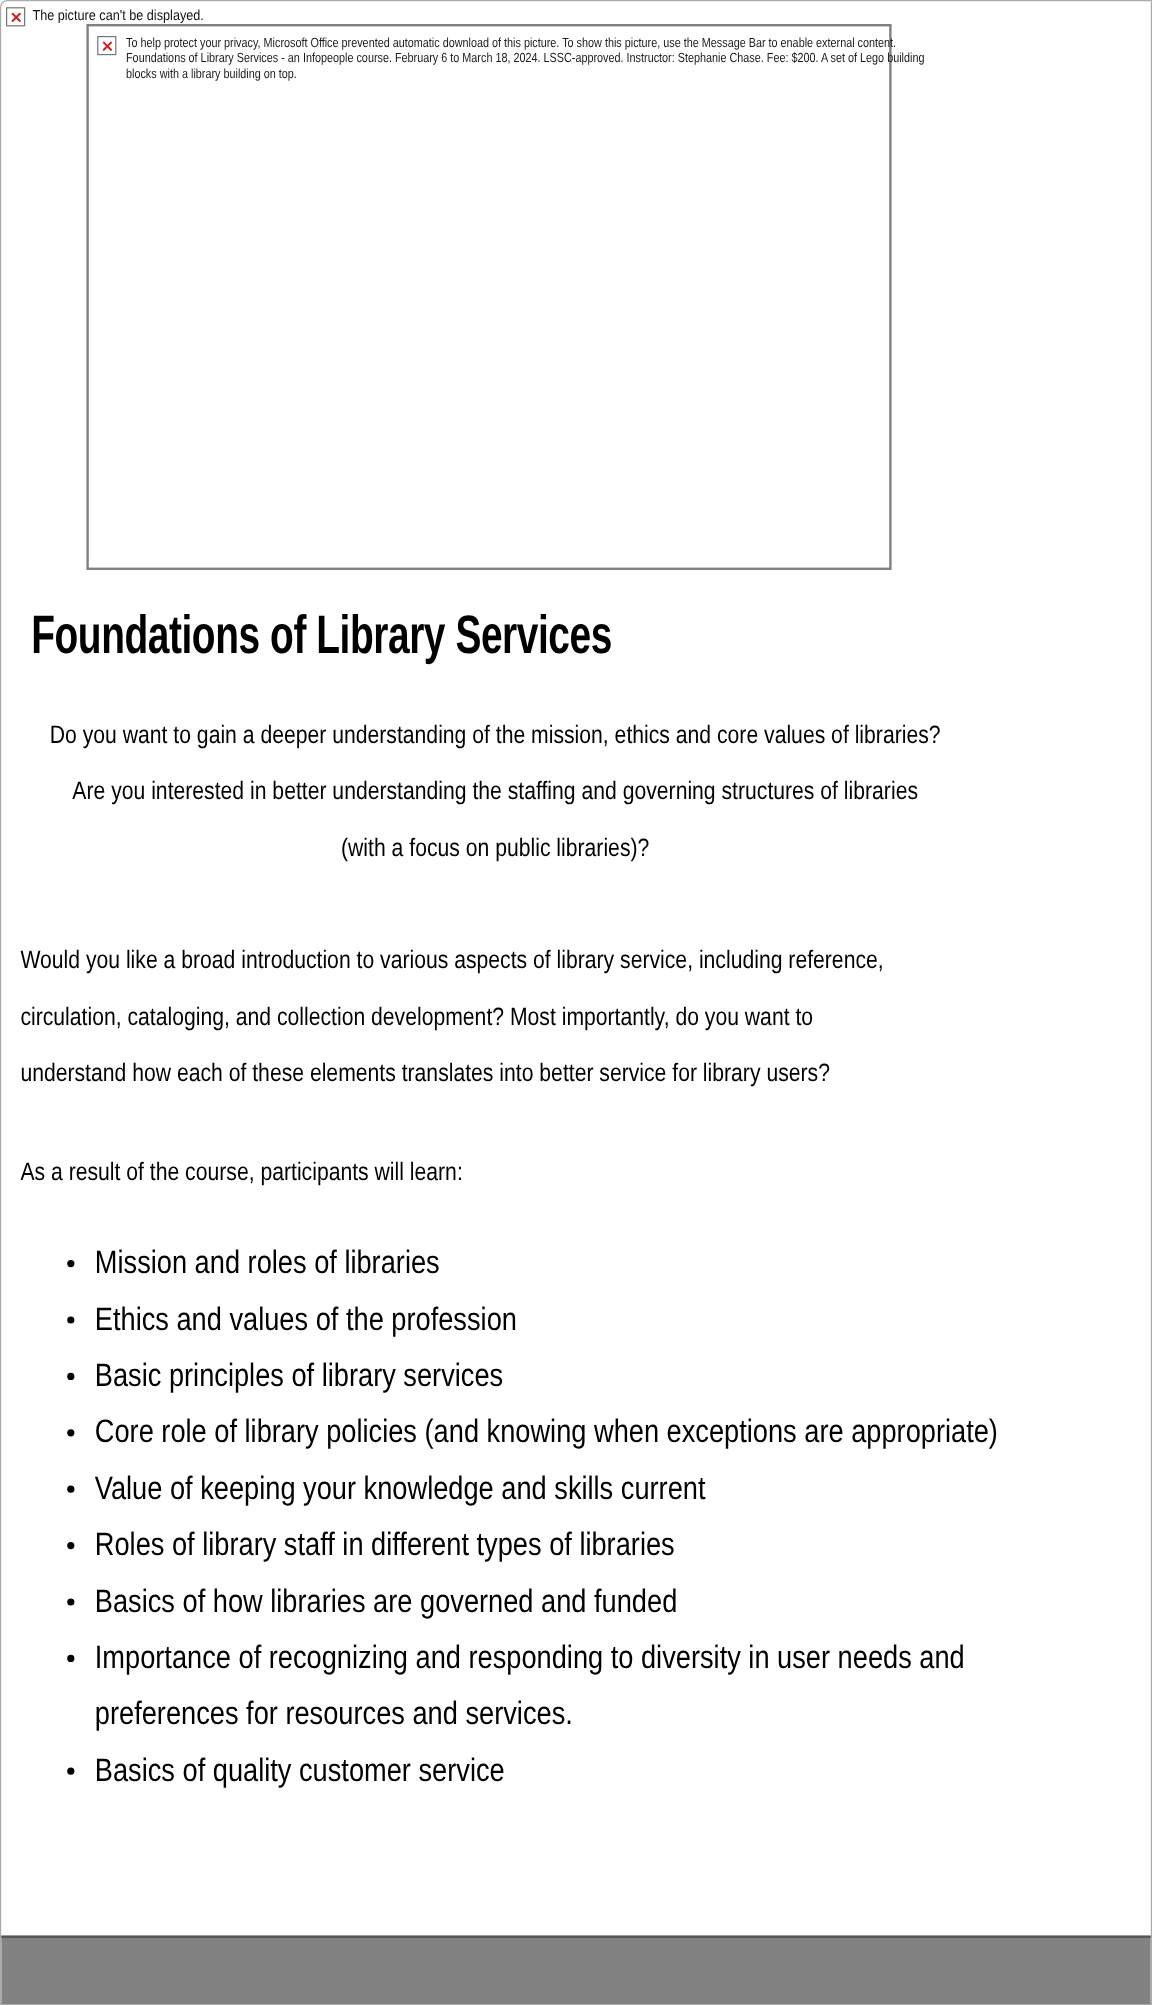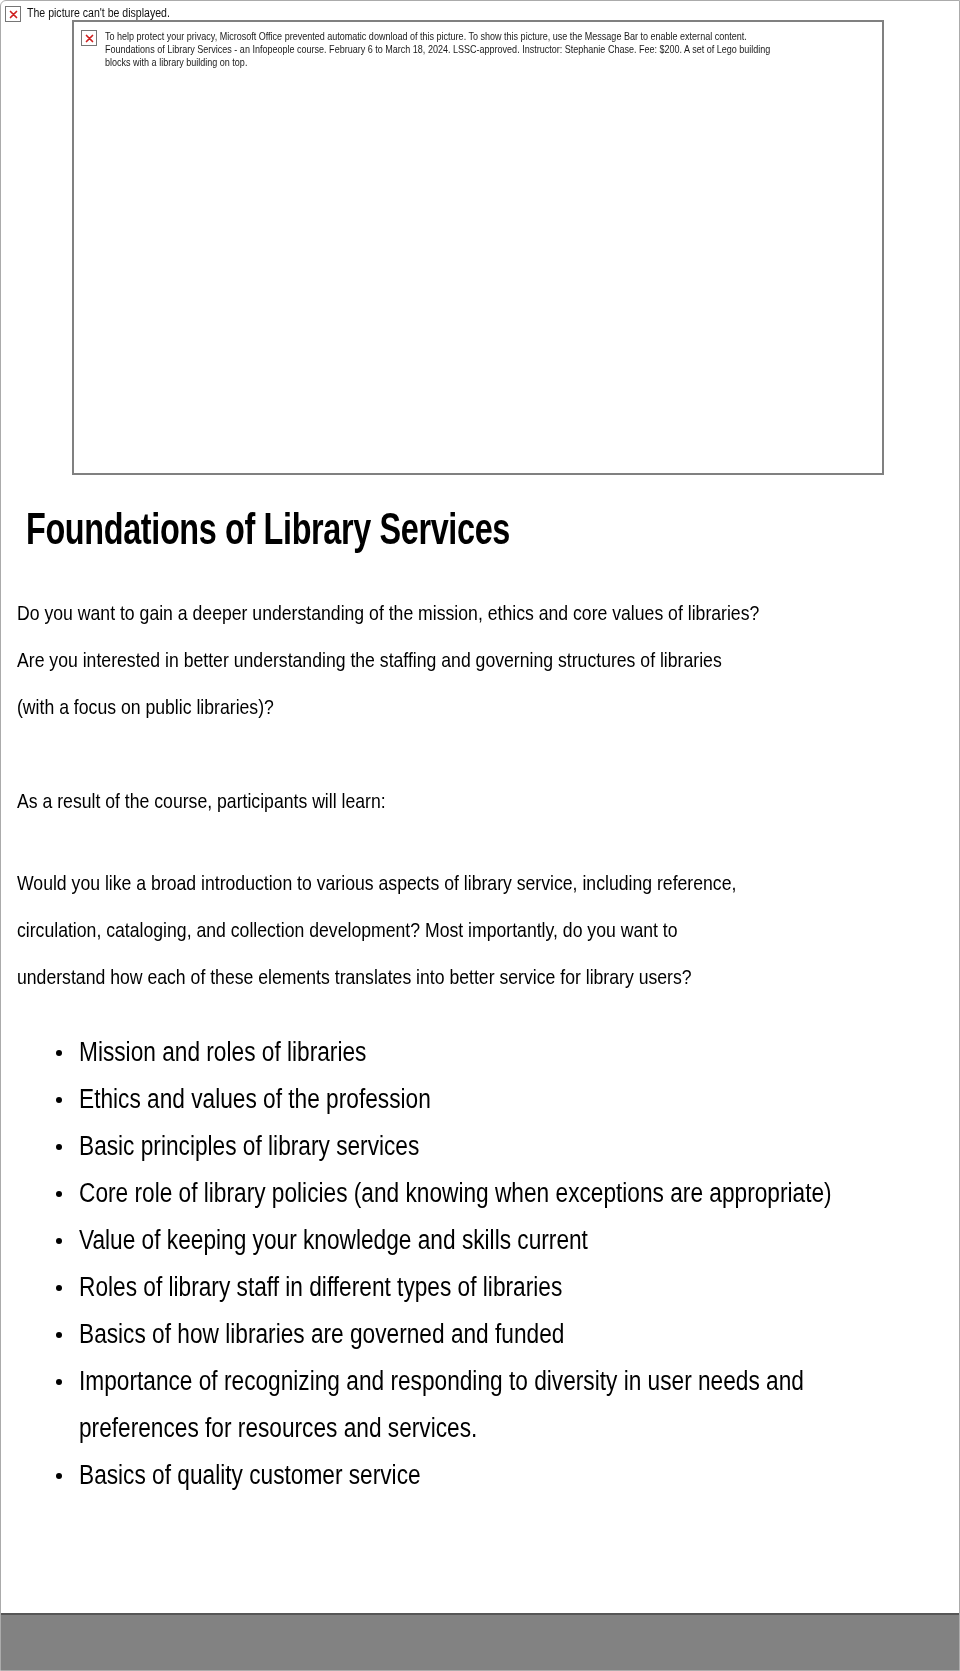--- a/index.html
+++ b/index.html
@@ -30,21 +30,21 @@
   .notice-text{
     position:absolute;left:26px;top:5px;
     font-size:12px;line-height:15px;color:#111;
     white-space:nowrap;
     transform:scaleX(0.88);transform-origin:0 0;
   }
 
   
   .placeholder-box{
     position:absolute;left:71px;top:19px;
-    width:812px;height:455px;
+    width:671px;height:455px;
     box-sizing:border-box;
     border:2px solid #808080;
     background:#ffffff;
   }
   .ph-icon{left:7px;top:8px;}
   .alt-lines{
     position:absolute;left:31px;top:8px;
     font-size:11px;line-height:13px;color:#1a1a1a;
   }
   .alt-lines .text-line{
@@ -61,21 +61,21 @@
     transform:scaleX(0.72);transform-origin:0 0;
     color:#000;
   }
   .body-copy{margin-left:16px;}
   .para{margin:0;}
   .para .text-line{
     font-size:21px;line-height:47px;color:#000;
     white-space:nowrap;
     transform:scaleX(0.84);transform-origin:0 0;
   }
-  #paragraphs .para:nth-child(1){margin-top:33px;}
+  #paragraphs .para:nth-child(1){margin-top:33px;text-align:center;}
   #paragraphs .para:nth-child(2){margin-top:47px;}
   #paragraphs .para:nth-child(3){margin-top:35px;}
 
   ul.bullets{
     list-style:none;
     margin:29px 0 0 0;padding:0;
   }
   ul.bullets li{
     position:relative;
     padding-left:78px;
@@ -129,26 +129,26 @@
 
   <h1 class="title">Foundations of Library Services</h1>
 
   <div class="body-copy" id="paragraphs">
       <div class="para">
         <div class="text-line">Do you want to gain a deeper understanding of the mission, ethics and core values of libraries?</div>
         <div class="text-line">Are you interested in better understanding the staffing and governing structures of libraries</div>
         <div class="text-line">(with a focus on public libraries)?</div>
       </div>
       <div class="para">
-        <div class="text-line">As a result of the course, participants will learn:</div>
-      </div>
-      <div class="para">
         <div class="text-line">Would you like a broad introduction to various aspects of library service, including reference,</div>
         <div class="text-line">circulation, cataloging, and collection development? Most importantly, do you want to</div>
         <div class="text-line">understand how each of these elements translates into better service for library users?</div>
+      </div>
+      <div class="para">
+        <div class="text-line">As a result of the course, participants will learn:</div>
       </div>
     </div>
 
   <ul class="bullets" id="bullets">
       <li>
         <span class="bullet-text">Mission and roles of libraries</span>
       </li>
       <li>
         <span class="bullet-text">Ethics and values of the profession</span>
       </li>

